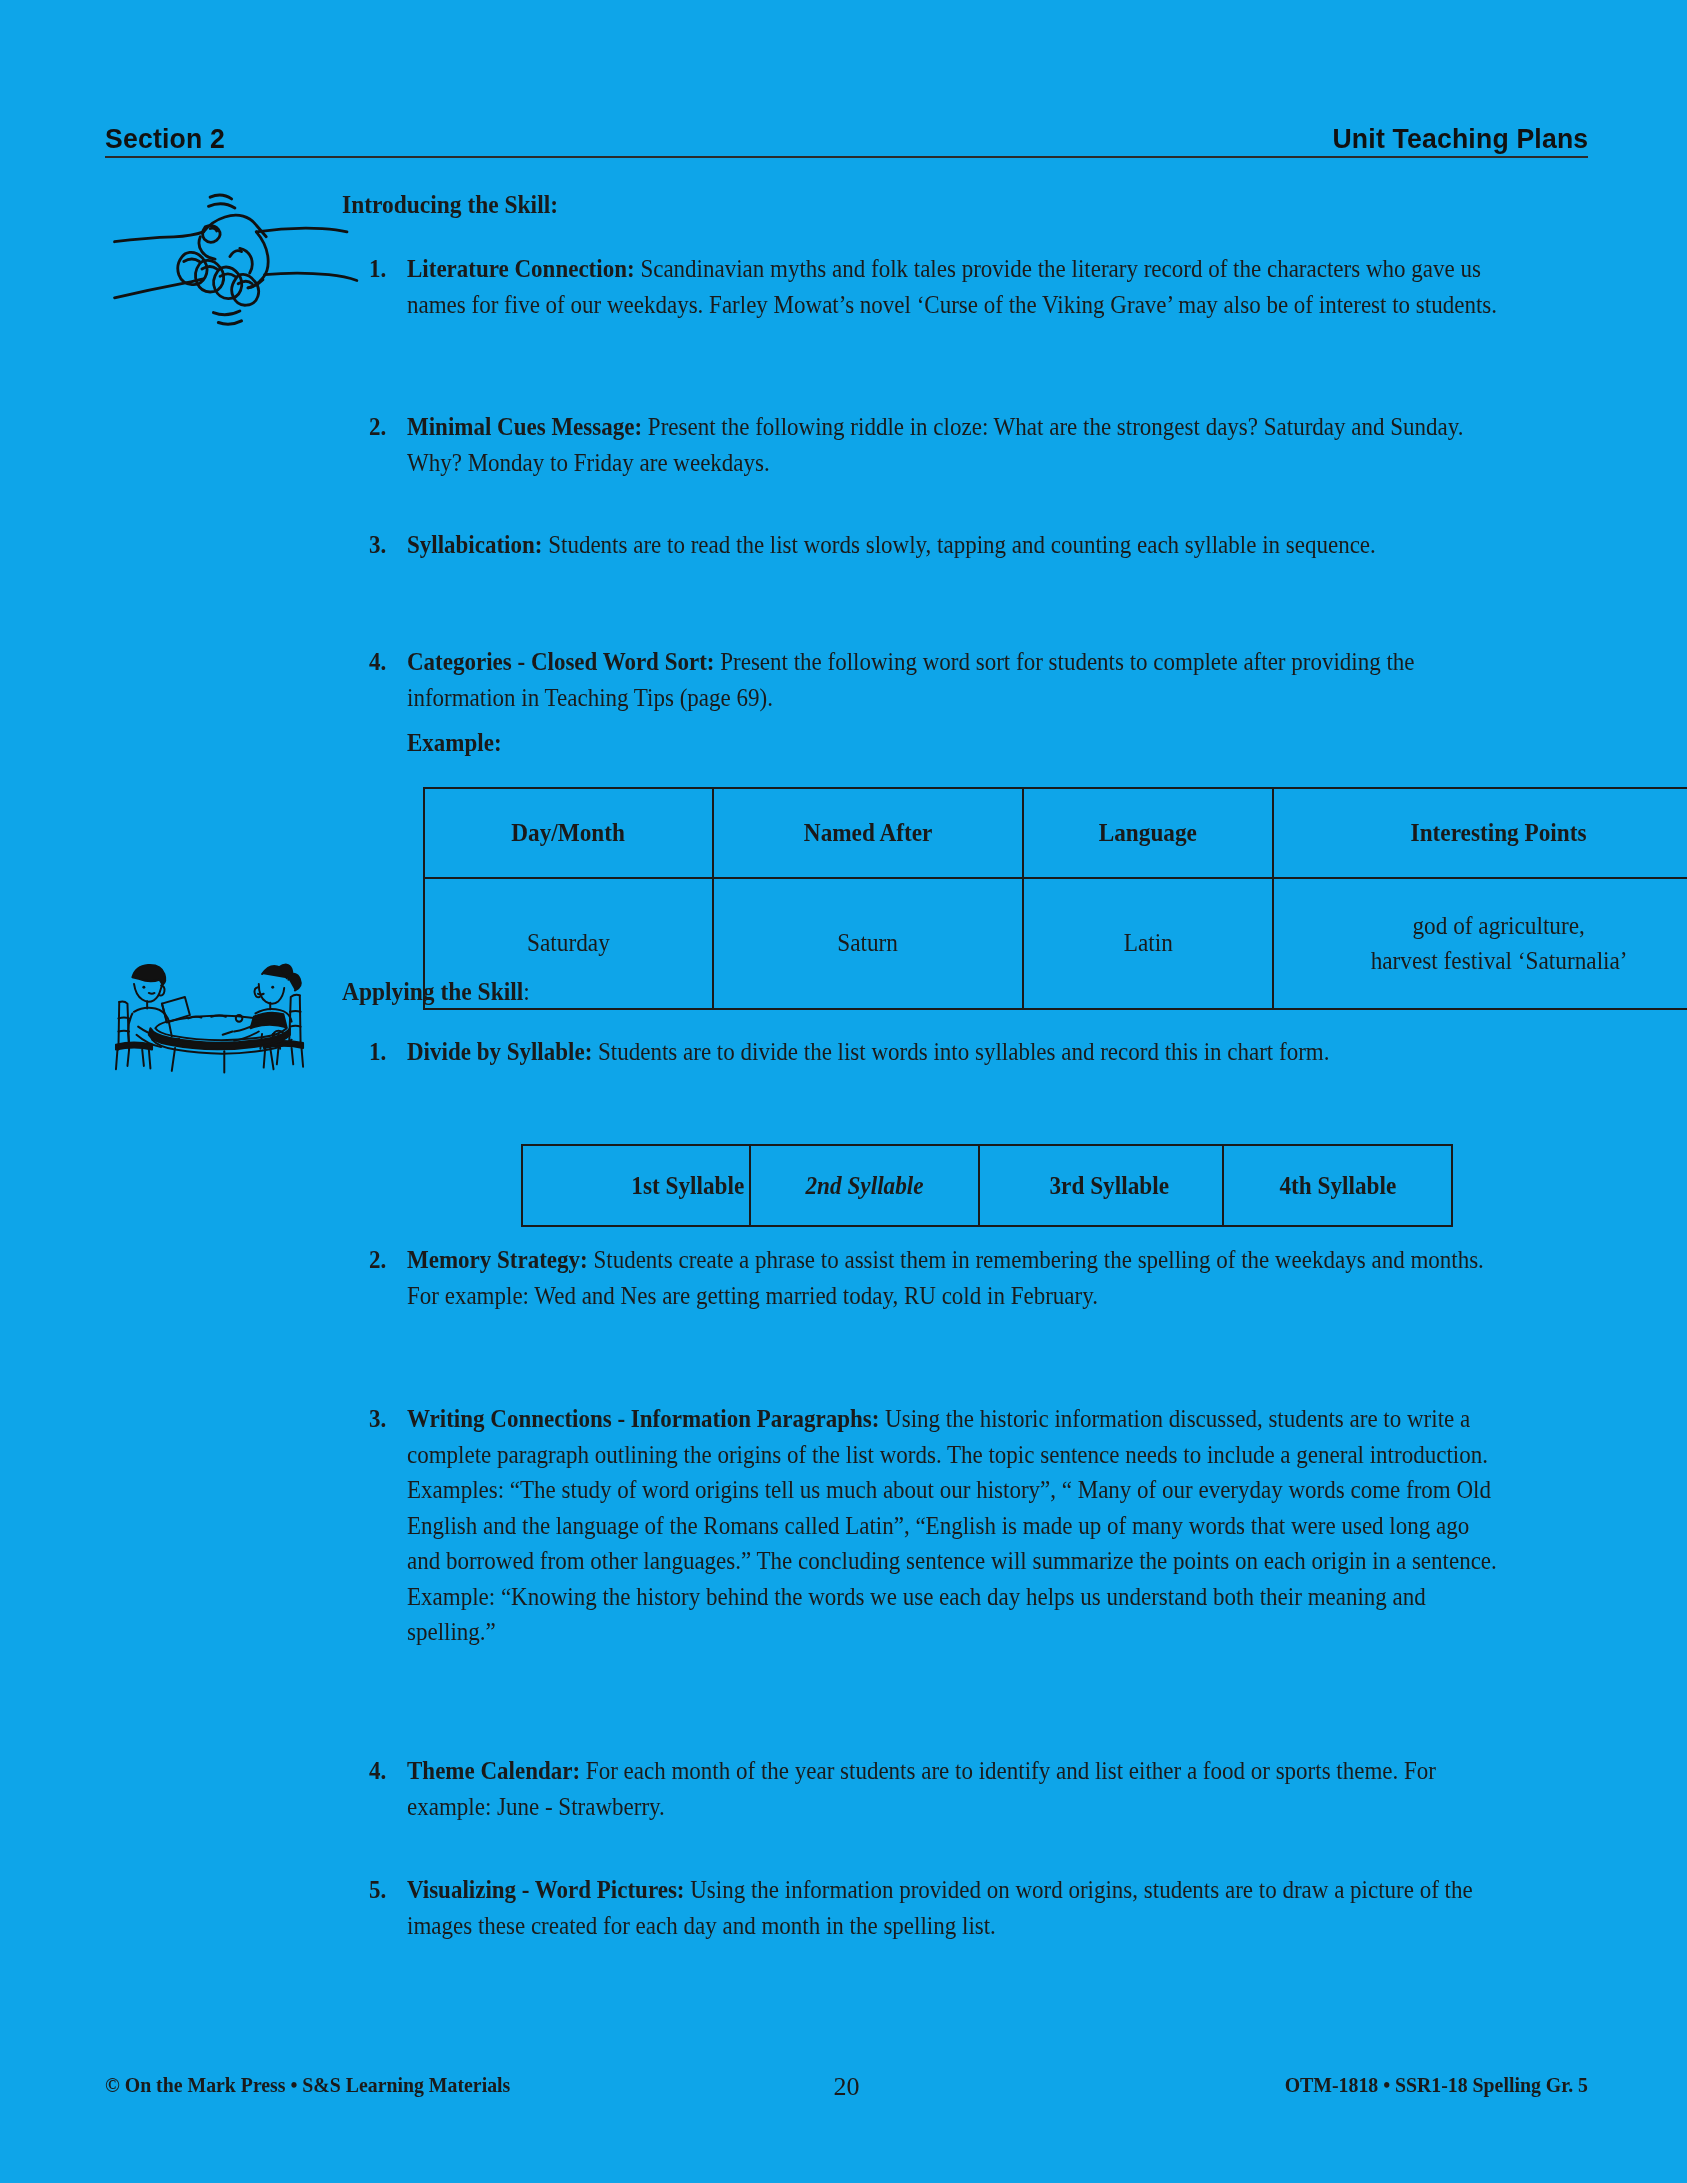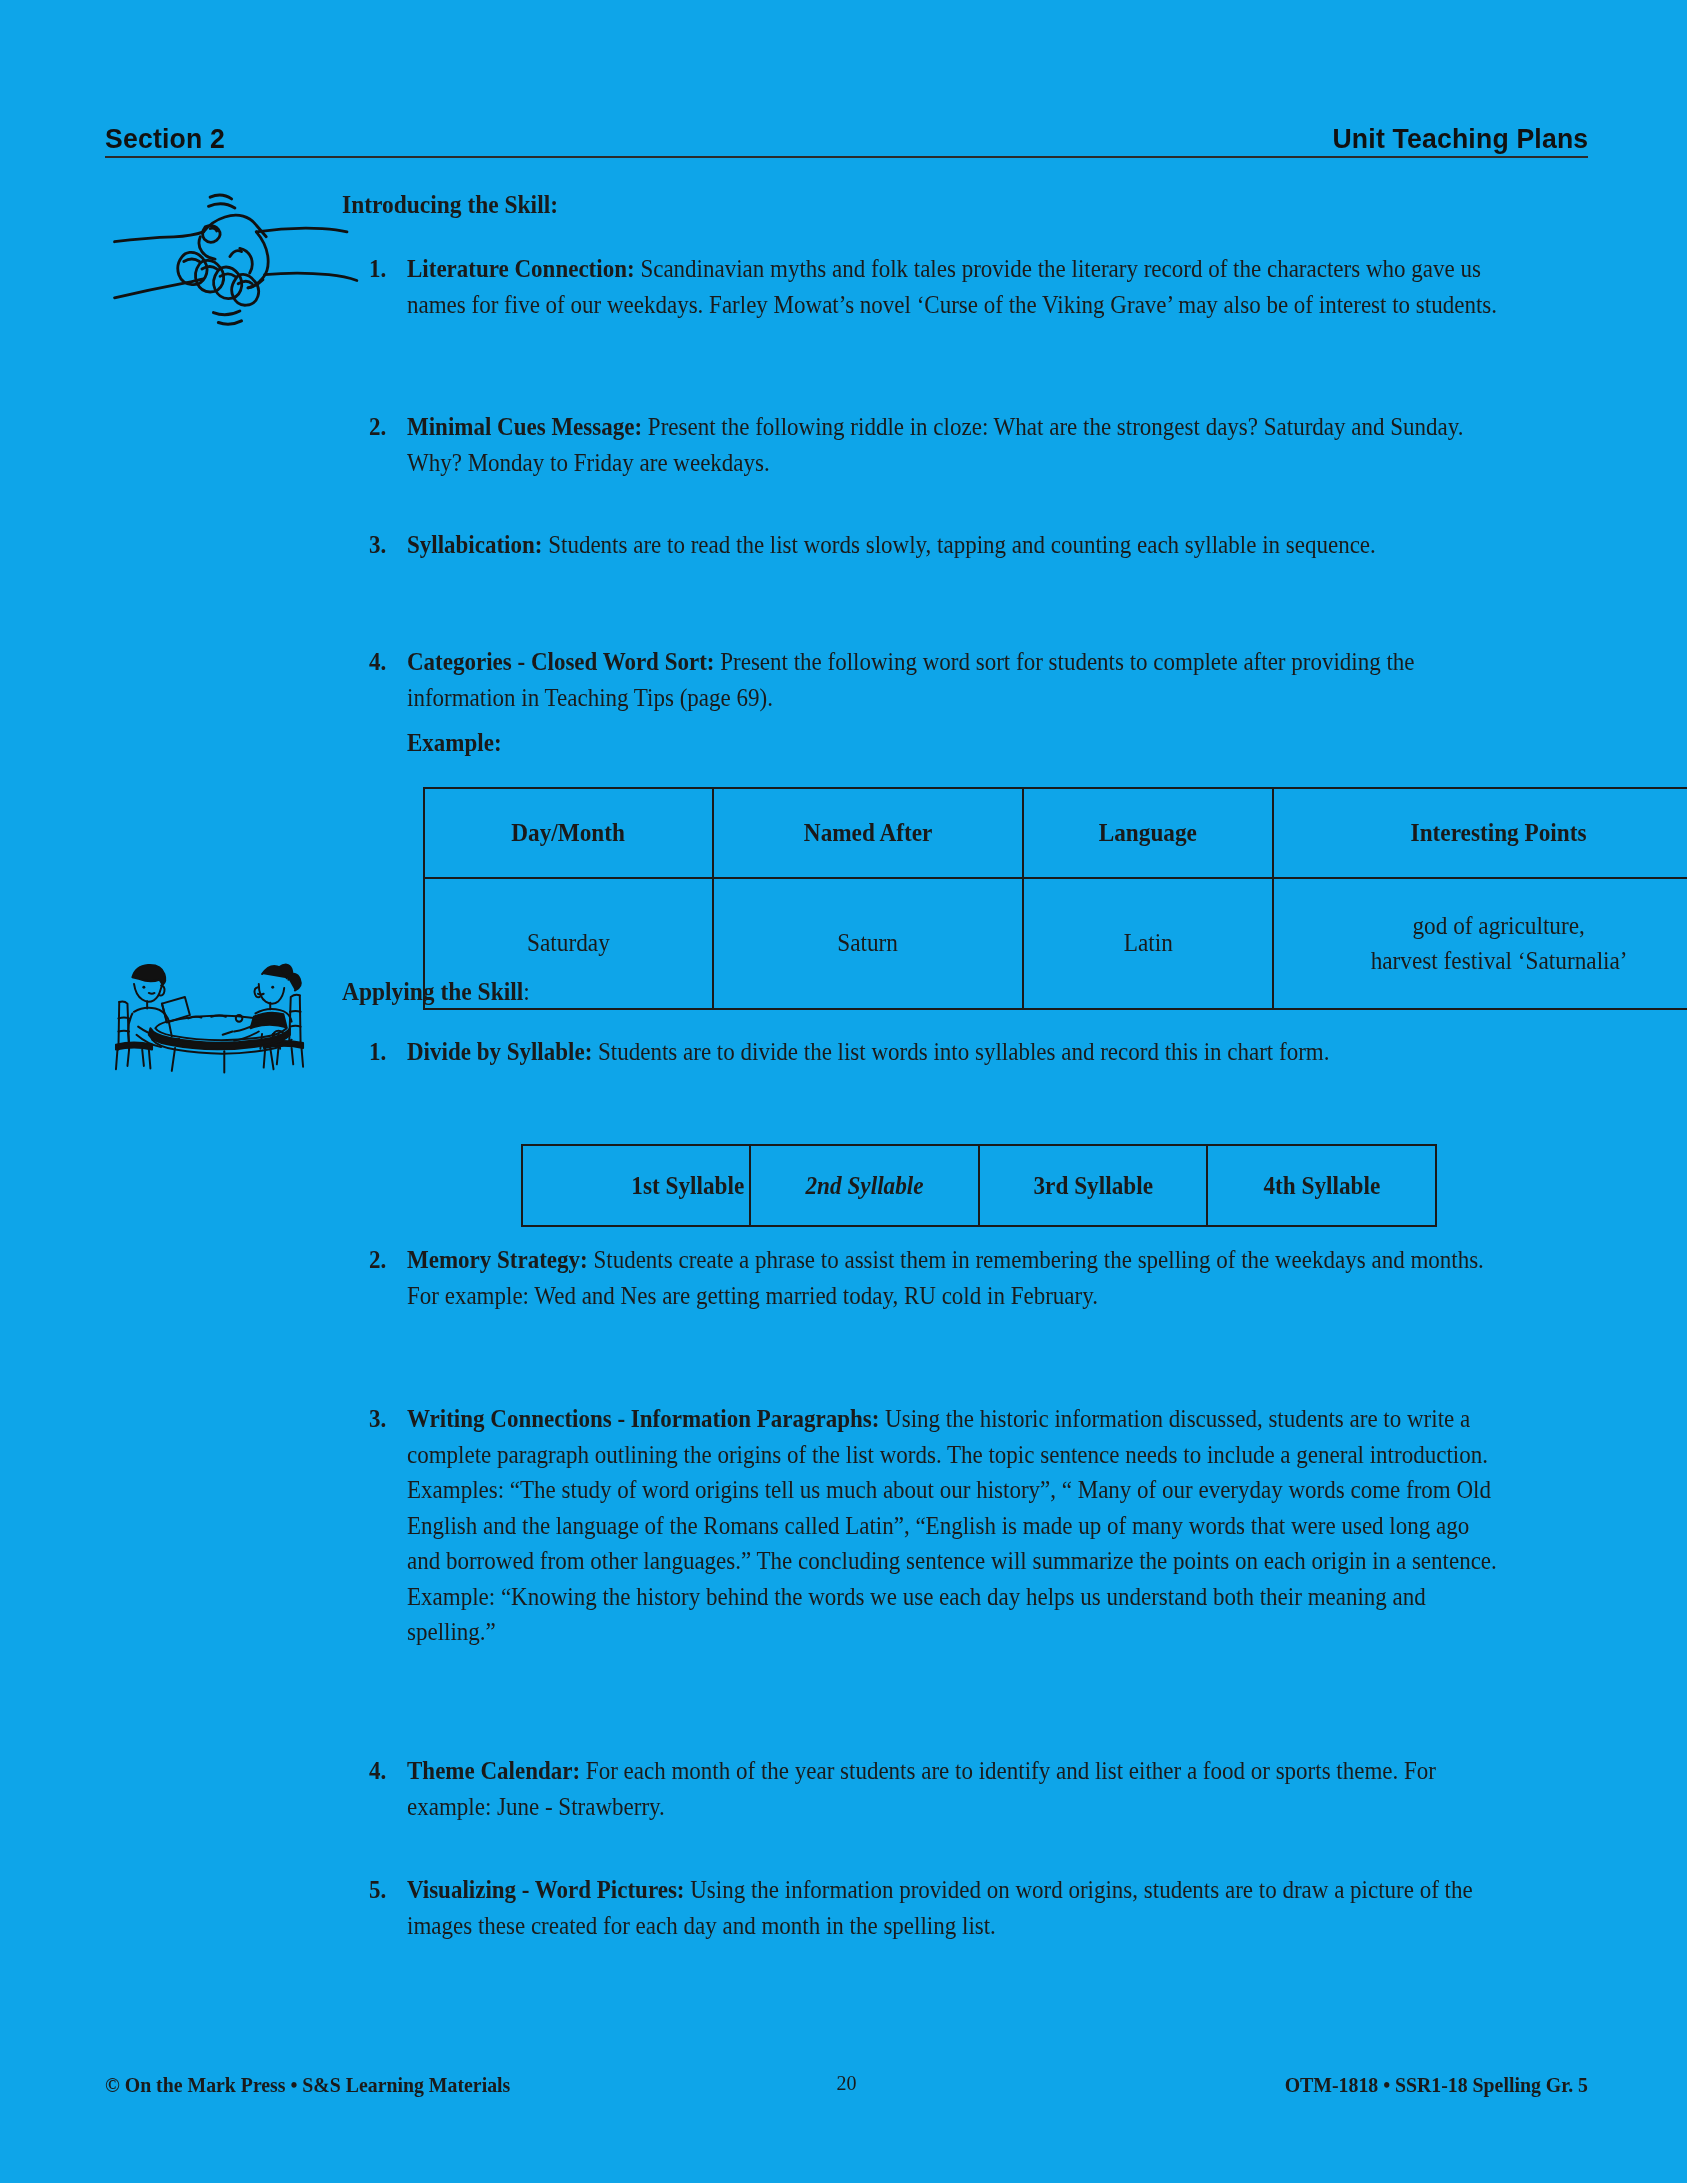--- a/index.html
+++ b/index.html
@@ -151,21 +151,21 @@
     transform: scaleX(0.9);
   }
   .footer-left { transform-origin: left center; }
   .footer-right { transform-origin: right center; }
   .footer-page {
     position: absolute;
     left: 0;
     width: 1483px;
     text-align: center;
     font-weight: normal;
-    font-size: 20px;
+    font-size: 26px;
   }
 
   
   .illus {
     position: absolute;
   }
 </style>
 </head>
 <body>
 
@@ -353,21 +353,21 @@
   <div class="num-item" style="left:369px; top:1034px; width:1223px;">
     <div class="num">1.</div>
     <div class="body-text" style="width:1273px;"><b>Divide by Syllable:</b><span> Students are to divide the list words into syllables and record this in chart form.</span></div>
   </div>
 
   <table class="syll-table">
     <tbody>
         <tr>
       <th style="width:226px;text-align:right;"><span class="tcell">1st Syllable</span></th>
       <th style="width:227px;font-style:italic;"><span class="tcell">2nd Syllable</span></th>
-      <th style="width:226px;"><span class="tcell">3rd Syllable</span></th>
+      <th style="width:226px;padding-left:16px;"><span class="tcell">3rd Syllable</span></th>
       <th style="width:227px;"><span class="tcell">4th Syllable</span></th>
     </tr>
   </tbody>
     </table>
 
   <div class="num-item" style="left:369px; top:1242px; width:1223px;">
     <div class="num">2.</div>
     <div class="body-text" style="width:1273px;"><b>Memory Strategy:</b><span> Students create a phrase to assist them in remembering the spelling of the weekdays and months. For example: Wed and Nes are getting married today, RU cold in February.</span></div>
   </div>
 

